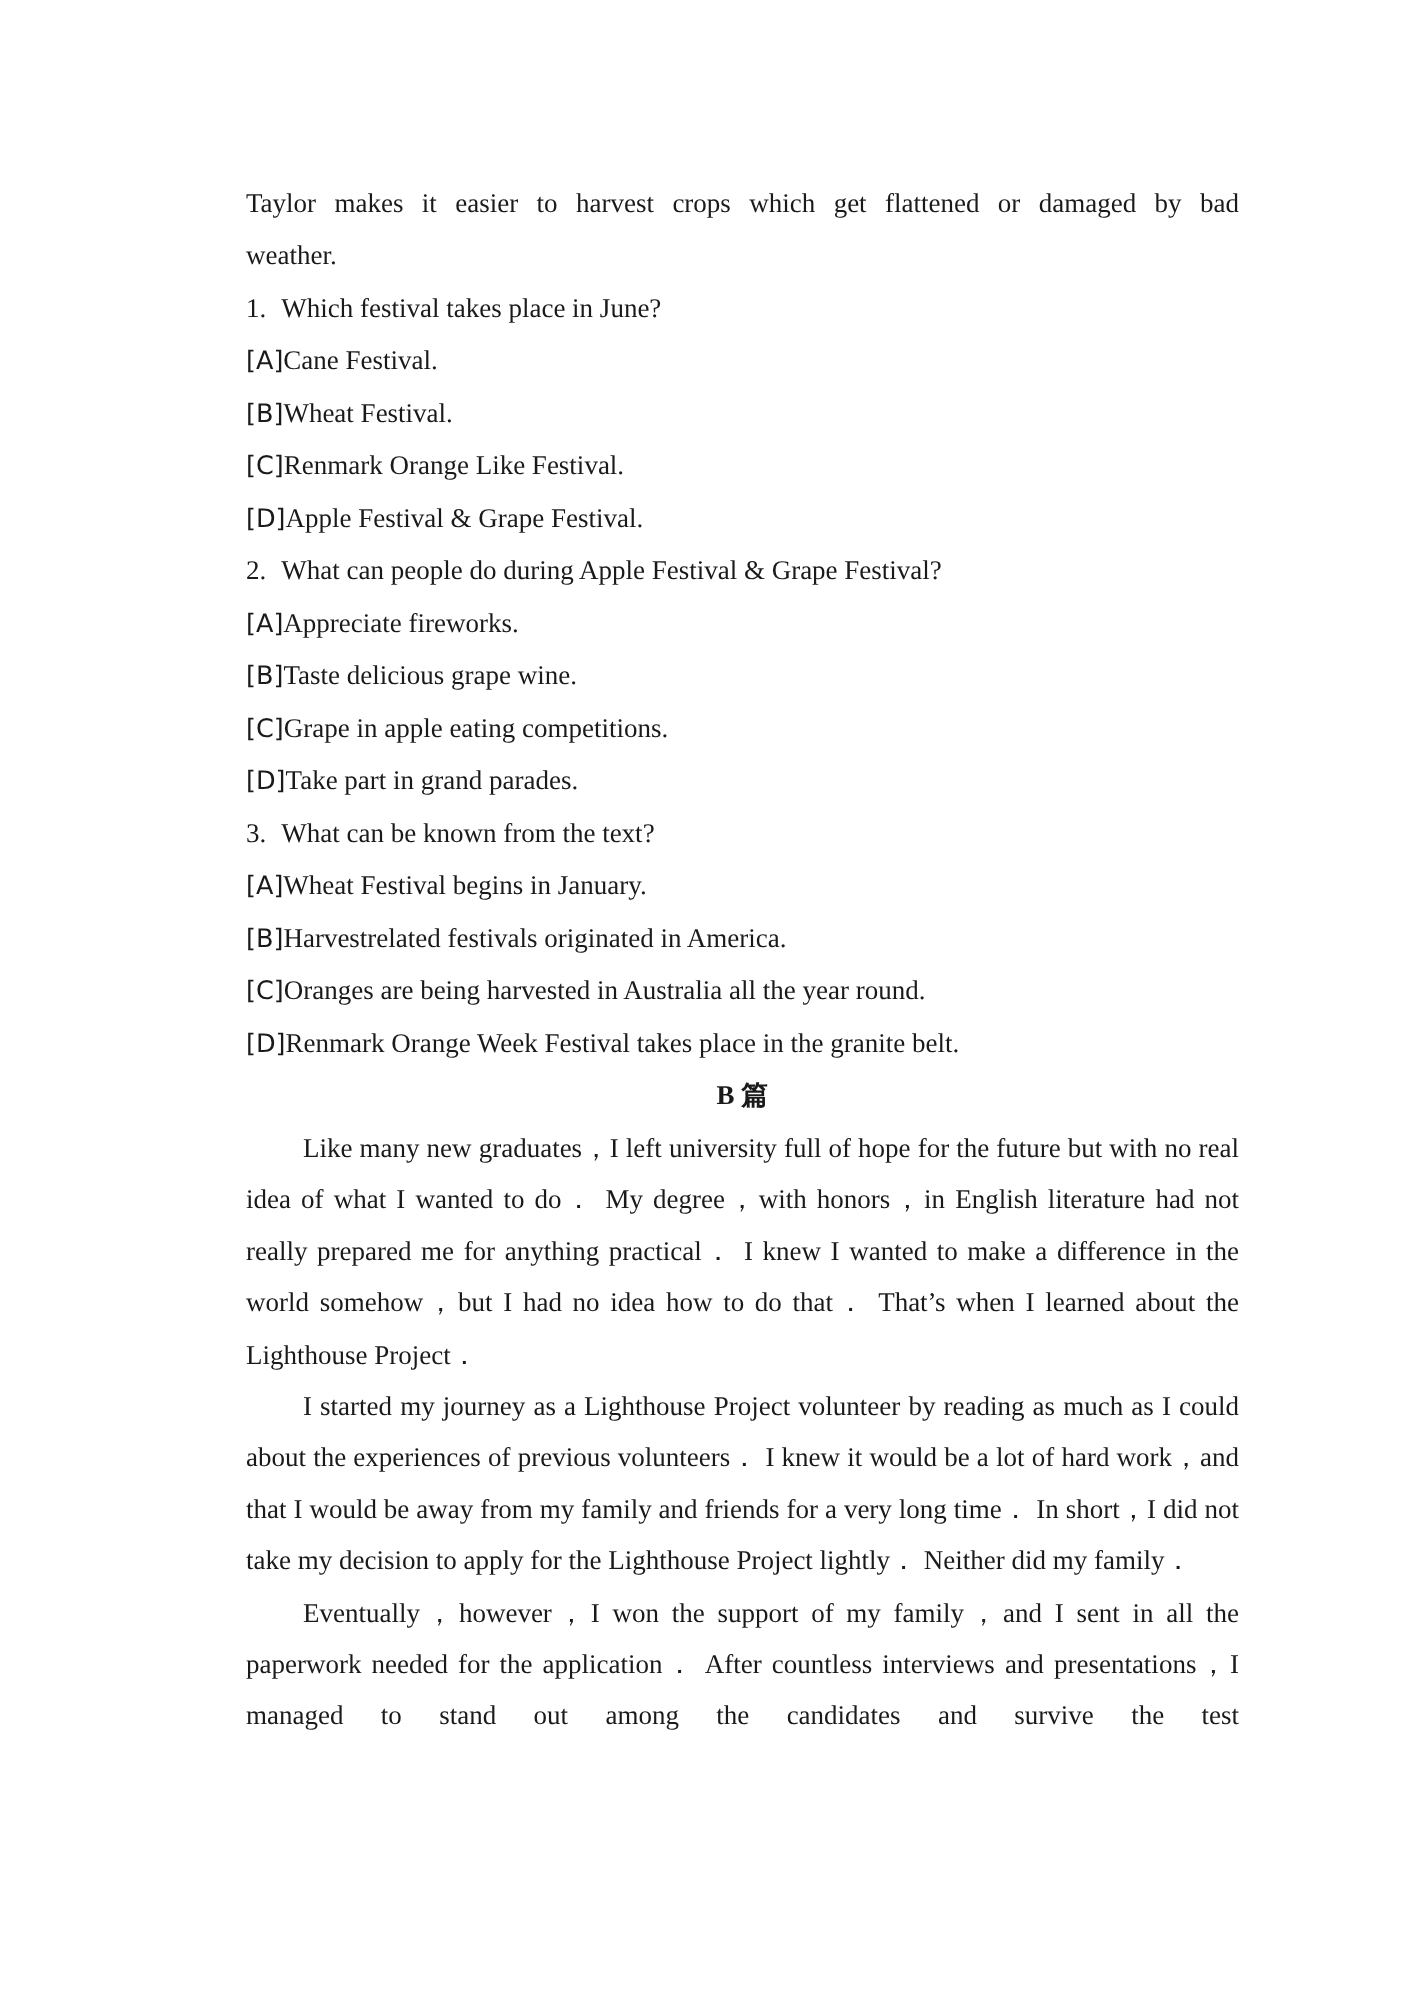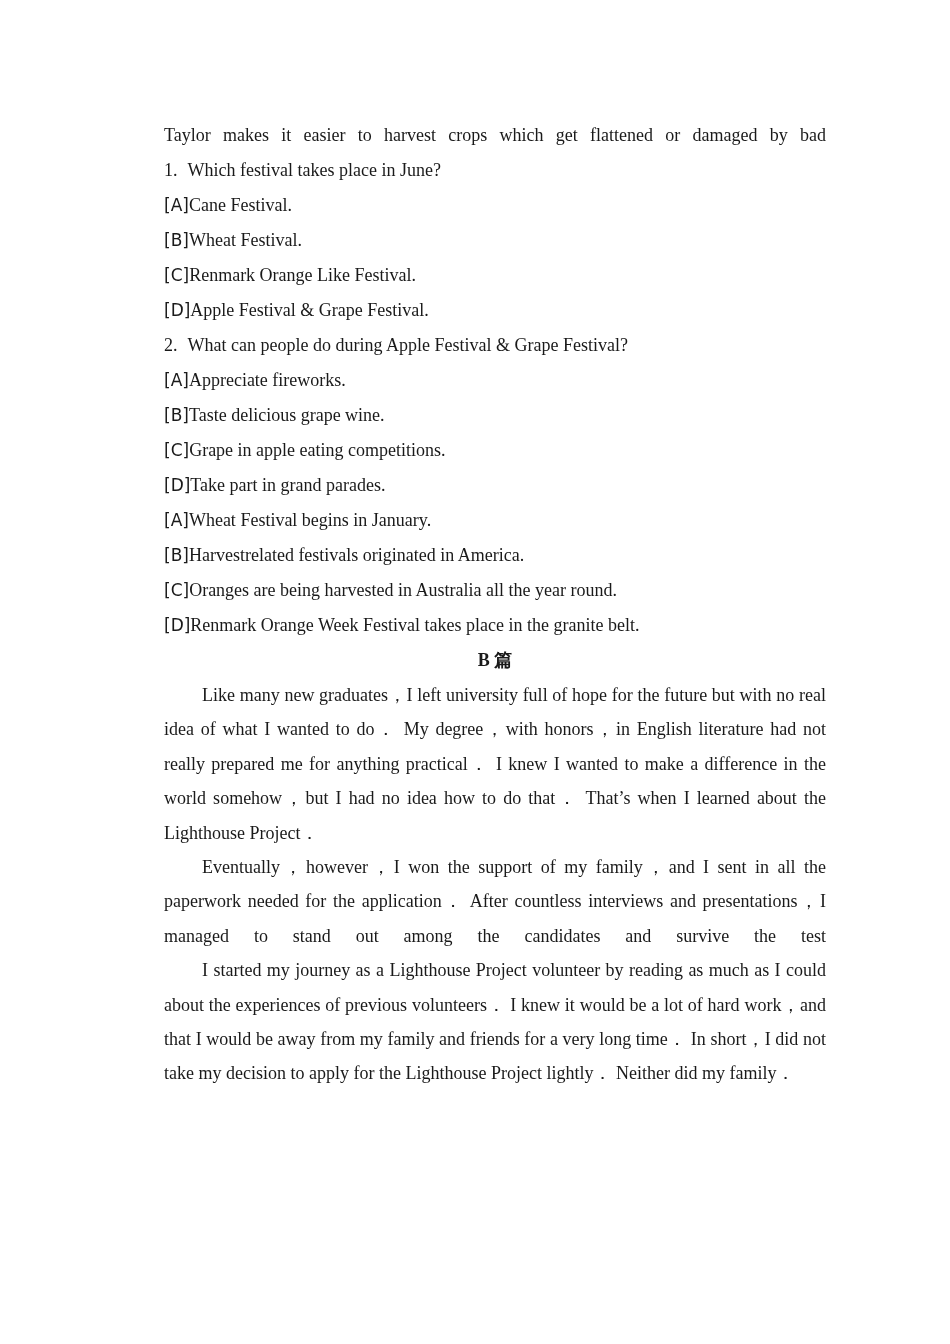--- a/index.html
+++ b/index.html
@@ -16,41 +16,43 @@
   .para.indent { text-indent: 38px; }
   .opt-label { font-family: "DejaVu Sans", sans-serif; font-size: 17px; }
   .qnum { margin-right: 10px; }
   .section-title { text-align: center; font-weight: bold; height: 35px; }
 </style>
 </head>
 <body>
 
 <div class="page">
   <span class="line just">Taylor makes it easier to harvest crops which get flattened or damaged by bad</span>
+  <span class="line">weather.</span>
 
   <div>
     <span class="line"><span class="qnum">1.</span><span>Which festival takes place in June?</span></span>
     <span class="line"><span class="opt-label">[A]</span><span>Cane Festival.</span></span>
     <span class="line"><span class="opt-label">[B]</span><span>Wheat Festival.</span></span>
     <span class="line"><span class="opt-label">[C]</span><span>Renmark Orange Like Festival.</span></span>
     <span class="line"><span class="opt-label">[D]</span><span>Apple Festival &amp; Grape Festival.</span></span>
   </div>
 
   <div>
     <span class="line"><span class="qnum">2.</span><span>What can people do during Apple Festival &amp; Grape Festival?</span></span>
     <span class="line"><span class="opt-label">[A]</span><span>Appreciate fireworks.</span></span>
     <span class="line"><span class="opt-label">[B]</span><span>Taste delicious grape wine.</span></span>
     <span class="line"><span class="opt-label">[C]</span><span>Grape in apple eating competitions.</span></span>
     <span class="line"><span class="opt-label">[D]</span><span>Take part in grand parades.</span></span>
   </div>
 
   <div>
+    <span class="line"><span class="qnum">3.</span><span>What can be known from the text?</span></span>
     <span class="line"><span class="opt-label">[A]</span><span>Wheat Festival begins in January.</span></span>
     <span class="line"><span class="opt-label">[B]</span><span>Harvestrelated festivals originated in America.</span></span>
     <span class="line"><span class="opt-label">[C]</span><span>Oranges are being harvested in Australia all the year round.</span></span>
     <span class="line"><span class="opt-label">[D]</span><span>Renmark Orange Week Festival takes place in the granite belt.</span></span>
   </div>
 
   <div class="section-title">B 篇</div>
   <p class="para indent">Like many new graduates，I left university full of hope for the future but with no real idea of what I wanted to do． My degree，with honors，in English literature had not really prepared me for anything practical． I knew I wanted to make a difference in the world somehow，but I had no idea how to do that． That’s when I learned about the Lighthouse Project．</p>
+  <p class="para indent">I started my journey as a Lighthouse Project volunteer by reading as much as I could about the experiences of previous volunteers． I knew it would be a lot of hard work，and that I would be away from my family and friends for a very long time． In short，I did not take my decision to apply for the Lighthouse Project lightly． Neither did my family．</p>
   <p class="para indent" style="text-align-last: justify;">Eventually，however，I won the support of my family，and I sent in all the paperwork needed for the application． After countless interviews and presentations，I managed to stand out among the candidates and survive the test</p>
-  <p class="para indent">I started my journey as a Lighthouse Project volunteer by reading as much as I could about the experiences of previous volunteers． I knew it would be a lot of hard work，and that I would be away from my family and friends for a very long time． In short，I did not take my decision to apply for the Lighthouse Project lightly． Neither did my family．</p>
 </div>
 
 </body></html>

